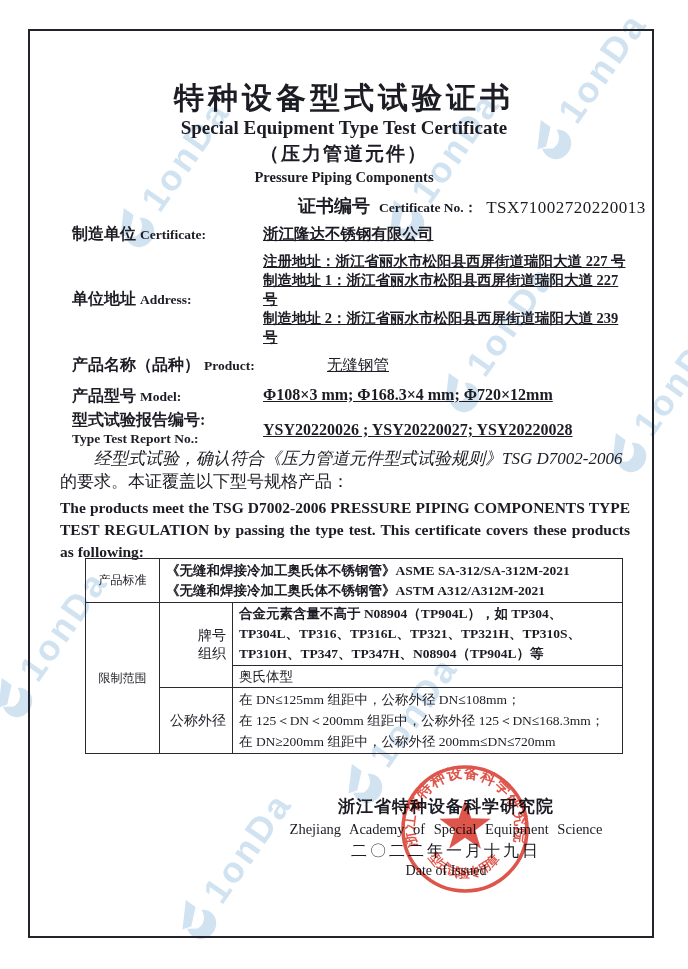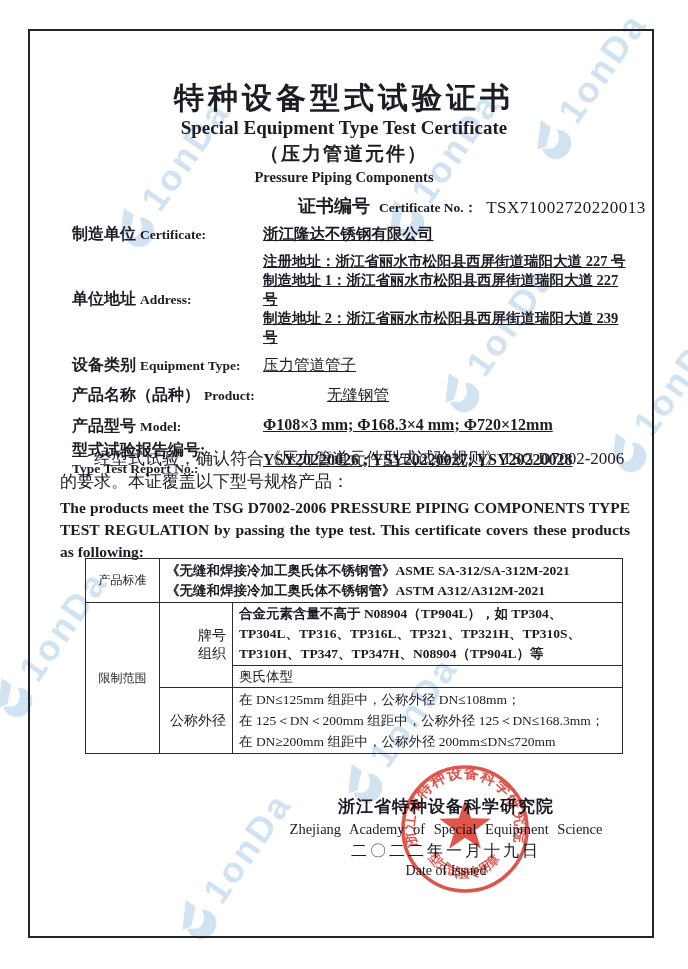--- a/index.html
+++ b/index.html
@@ -51,21 +51,21 @@
   .addr-line { display:block; font-size:14.5px; line-height:19px; font-weight:600; }
   .row-equipment { height:22px; margin-bottom:8px; }
   .row-product { height:22px; margin-bottom:9px; }
   .row-model { height:22px; margin-bottom:2px; }
   .row-model .f-value, .row-report .f-value { font-weight:700; font-size:16px; }
   .row-report { height:40px; }
   .lbl2 { display:block; line-height:19px; }
   
   .statement { position:absolute; left:60px; top:447px; width:570px; }
   .st-cn { font-size:17px; line-height:23px; }
-  .st-cn.first { text-indent:34px; }
+  .st-cn.first { text-indent:34px;font-style:italic; }
   .st-en {
     margin-top:4px; font-size:15.5px; font-weight:700; line-height:22px;
     text-align:justify;
   }
   
   .spec-table { position:absolute; left:85px; top:558px; width:538px; }
   .spec-table table { border-collapse:collapse; width:100%; font-size:13.5px; }
   .spec-table td { border:1.5px solid #2a2a30; padding:1px 6px; vertical-align:middle; }
   td.c-lab { text-align:center; width:74px; font-size:12px; }
   td.c-sub { text-align:right; width:73px; font-size:14px; }
@@ -179,27 +179,20 @@
           <span class="en">Address:</span>
         </span>
       </div>
       <div class="f-value">
         <span class="addr-line">注册地址：浙江省丽水市松阳县西屏街道瑞阳大道 227 号</span>
         <span class="addr-line">制造地址 1：浙江省丽水市松阳县西屏街道瑞阳大道 227 号</span>
         <span class="addr-line">制造地址 2：浙江省丽水市松阳县西屏街道瑞阳大道 239 号</span>
       </div>
     </div>
 
-    <div class="field-row row-equipment">
-      <div class="f-label">
-        <span>设备类别</span>
-        <span class="en">Equipment Type:</span>
-      </div>
-      <div class="f-value">压力管道管子</div>
-    </div>
 
     <div class="field-row row-product">
       <div class="f-label" style="width:255px">
         <span>产品名称（品种）</span>
         <span class="en">Product:</span>
       </div>
       <div class="f-value">无缝钢管</div>
     </div>
 
     <div class="field-row row-model">

